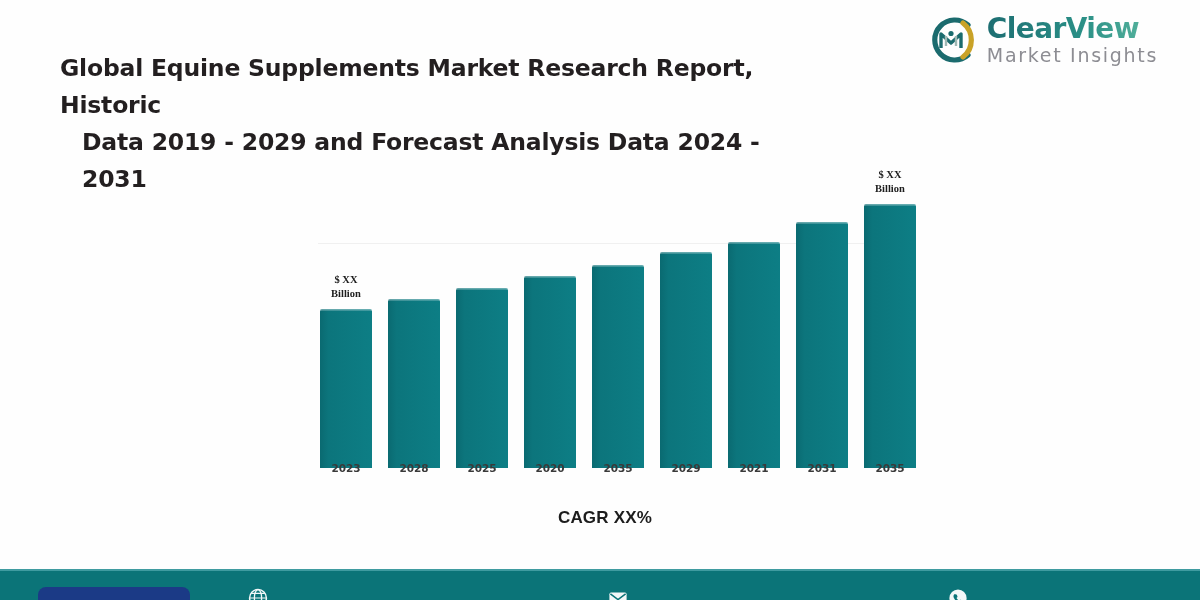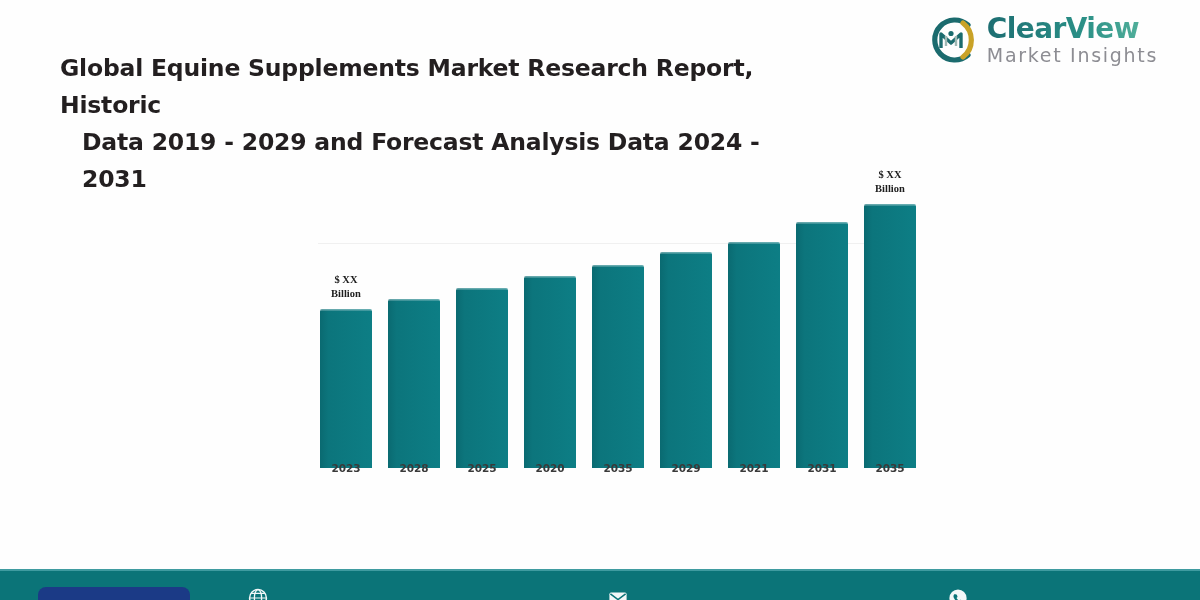--- a/index.html
+++ b/index.html
@@ -266,20 +266,21 @@
         <div class="x-label" style="left: 150px;">2025</div>
         <div class="x-label" style="left: 218px;">2020</div>
         <div class="x-label" style="left: 286px;">2035</div>
         <div class="x-label" style="left: 354px;">2029</div>
         <div class="x-label" style="left: 422px;">2021</div>
         <div class="x-label" style="left: 490px;">2031</div>
         <div class="x-label" style="left: 558px;">2035</div>
       </div>
   </div>
 
+  <div class="cagr-label">CAGR XX%</div>
 
   <div class="footer-band">
     <div class="footer-cta"></div>
 
     <div class="footer-item" style="left:248px;">
       <span class="f-icon">
         <svg viewBox="0 0 20 20" width="20" height="20">
           <circle cx="10" cy="10" r="8.4" fill="none" stroke="#ffffff" stroke-width="1.5"></circle>
           <ellipse cx="10" cy="10" rx="3.6" ry="8.4" fill="none" stroke="#ffffff" stroke-width="1.3"></ellipse>
           <path d="M1.8 10 H18.2 M3.2 5.4 H16.8 M3.2 14.6 H16.8" stroke="#ffffff" stroke-width="1.2" fill="none"></path>

